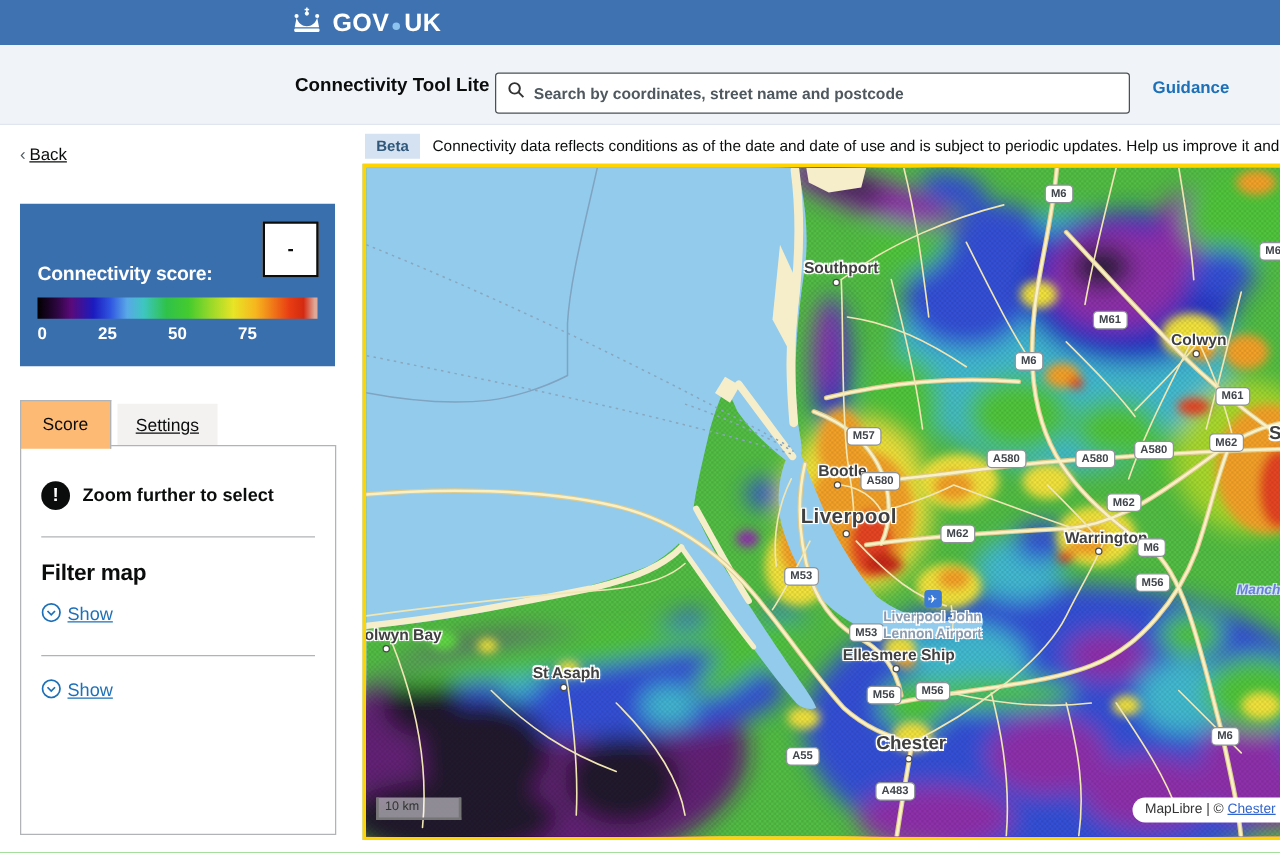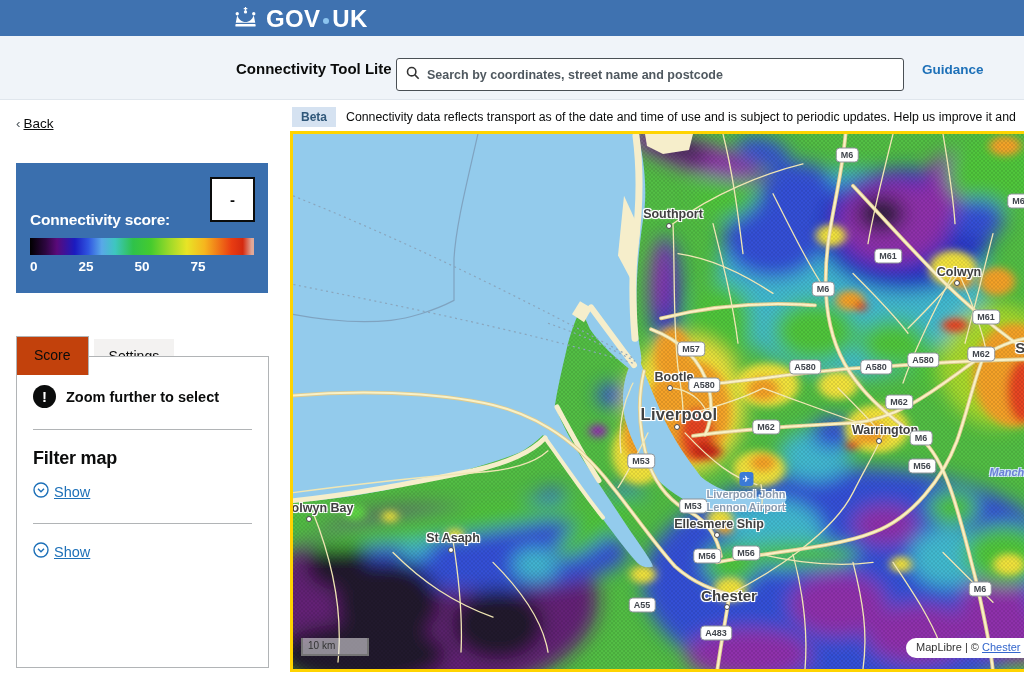--- a/index.html
+++ b/index.html
@@ -3,21 +3,21 @@
 <meta charset="utf-8">
 <style>
   * { margin:0; padding:0; box-sizing:border-box; }
   html,body { width:1024px; height:682px; }
   body { position:relative; overflow:hidden; background:#fff;
          font-family:"Liberation Sans", sans-serif; color:#0b0c0c; }
 
   
   .hdr { position:absolute; top:0; left:0; right:0; height:36px; background:var(--header-blue,#3f72b0); }
   .logo { position:absolute; left:232px; top:5px; display:flex; align-items:center; gap:7px; color:#fff; }
-  .logo-text { display:flex; align-items:center; font-size:24px; font-weight:700; letter-spacing:.3px; }
+  .logo-text { display:flex; align-items:center; font-size:20px; font-weight:700; letter-spacing:.3px; }
   .logo-dot { width:6px; height:6px; border-radius:50%; background:#8cc4ef; margin:3px 3px 0; }
 
   
   .toolband { position:absolute; top:36px; left:0; right:0; height:64px; background:#f0f4f9; border-bottom:1px solid #e0e6ed; }
   .app-title { position:absolute; left:236px; top:24px; font-size:15px; font-weight:700; }
   .searchbox { position:absolute; left:396px; top:22px; width:508px; height:33px; background:#fff;
                border:1.5px solid #4a5055; border-radius:3px; display:flex; align-items:center; padding:0 9px; gap:7px; }
   .searchbox input { border:0; outline:0; flex:1; font-family:inherit; font-size:12.5px; font-weight:600; color:#0b0c0c; background:transparent; }
   .searchbox input::placeholder { color:#4f585f; font-weight:600; }
   .guidance { position:absolute; left:922px; top:26px; font-size:13.5px; font-weight:700; color:var(--link-blue,#1d70b8); text-decoration:none; cursor:pointer; }
@@ -41,21 +41,21 @@
   .legend-bar { position:absolute; left:14px; right:14px; top:75px; height:17px;
     background:linear-gradient(to right,#000 0%,#2d0640 7%,#5a0a7a 12%,#1b1bbf 20%,#2f55e0 26%,#59a8e8 32%,#3ec6c0 38%,#2fc24a 46%,#45cb2e 54%,#9ad929 62%,#e8e426 70%,#f6b51e 78%,#f07818 84%,#e83c12 90%,#d42a10 95%,#e0a898 99%); }
   .legend-ticks { position:absolute; left:14px; right:14px; top:96px; height:18px; }
   .legend-ticks span { position:absolute; top:0; color:#fff; font-size:13.5px; font-weight:700; transform:translateX(-50%); }
   .legend-ticks span.first { transform:none; }
   .legend-ticks span.last { transform:translateX(-100%);margin-left:41px; }
 
   
   .tabs { position:absolute; left:16px; top:320px; display:flex; align-items:flex-end; }
   .tab { font-size:14px; cursor:pointer; }
-  .tab-selected { background:#c2410c; border:1px solid #b1b4b6; border-bottom:none; padding:10px 17px 12px; position:relative; z-index:2;margin-top:16px; }
+  .tab-selected { background:#fdba74; border:1px solid #b1b4b6; border-bottom:none; padding:10px 17px 12px; position:relative; z-index:2; }
   .tab-idle { background:#f3f2f1; padding:9px 15px; margin-left:5px; margin-bottom:2px; text-decoration:underline; }
   .tab-panel { position:absolute; left:16px; top:356px; width:253px; height:312px; border:1px solid #b1b4b6; background:#fff;
                padding:28px 16px 16px; z-index:1; }
   .warnrow { display:flex; align-items:center; gap:10px; }
   .warn-icon { flex:none; width:23px; height:23px; border-radius:50%; background:#0b0c0c; color:#fff; font-size:15px; font-weight:700;
                display:flex; align-items:center; justify-content:center; }
   .warn-text { font-size:14.5px; font-weight:700; }
   .tab-panel hr { border:0; border-top:1px solid #b1b4b6; margin:21px 0 18px; }
   .section-h { font-size:18px; font-weight:700; letter-spacing:-.2px; margin-bottom:13px; }
   .show-link { display:inline-flex; align-items:center; gap:5px; color:var(--link-blue,#1d70b8); font-size:14.5px; cursor:pointer; }
@@ -128,21 +128,21 @@
           <line x1="10.2" y1="10.2" x2="14.5" y2="14.5"></line>
       </svg>
     </span>
     <input type="text" placeholder="Search by coordinates, street name and postcode" style="">
   </div>
   <a class="guidance">Guidance</a>
 </div>
 
 <div class="beta-row">
   <span class="beta-tag">Beta</span>
-  <span class="beta-msg"><span>Connectivity data reflects transport as of the date and time of use and is subject to periodic updates. Help us improve it and </span></span>
+  <span class="beta-msg"><span>Connectivity data reflects conditions as of the date and date of use and is subject to periodic updates. Help us improve it and </span></span>
 </div>
 
 <div class="back">
   <span class="chev">‹</span><span class="lbl">Back</span>
 </div>
 
 <div class="score-panel">
   <div class="score-title">Connectivity score:</div>
   <div class="score-box">-</div>
   <div class="legend-bar"></div>

